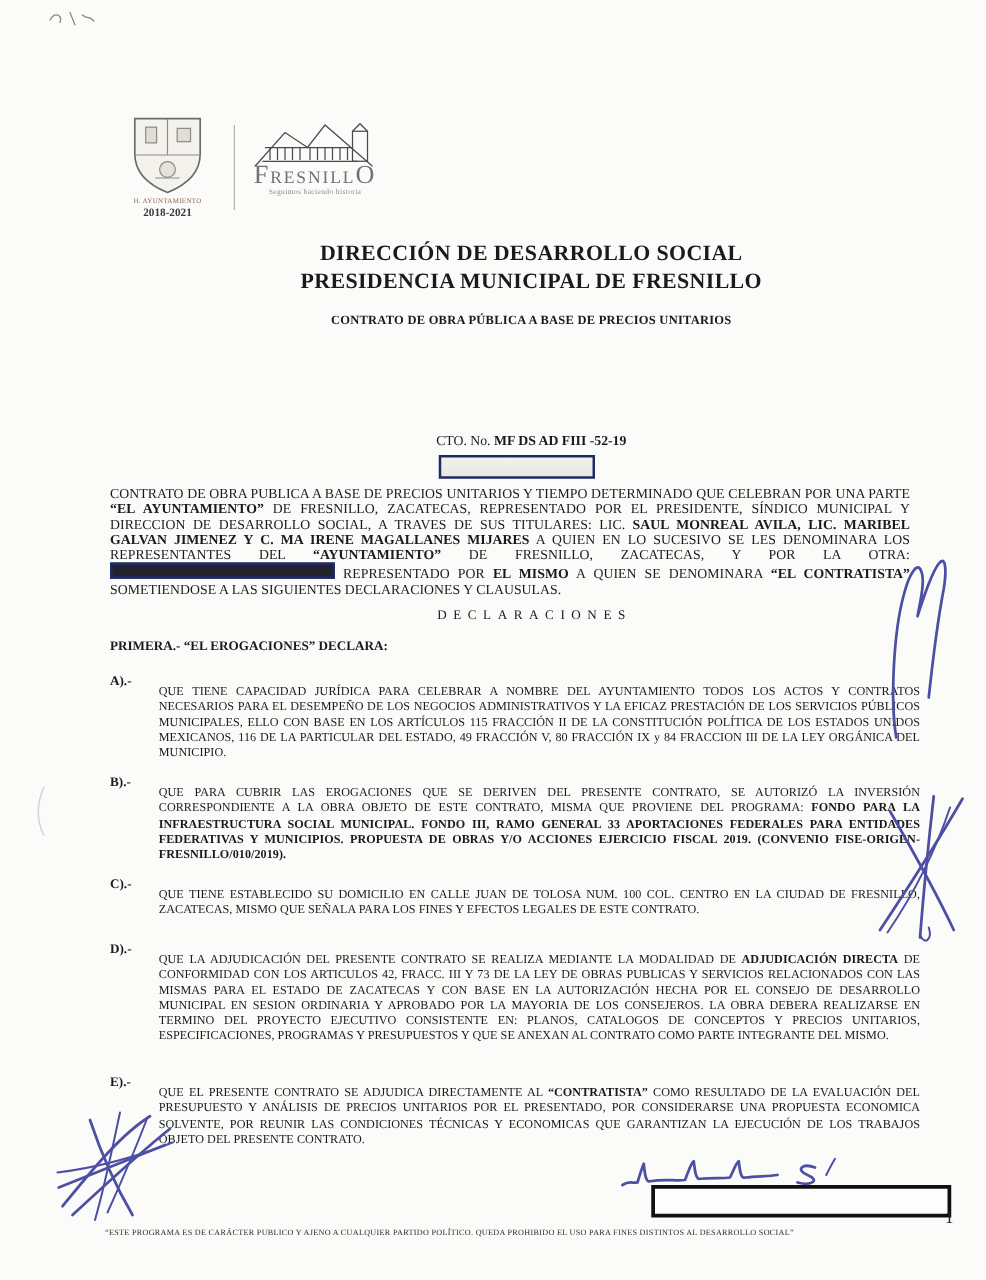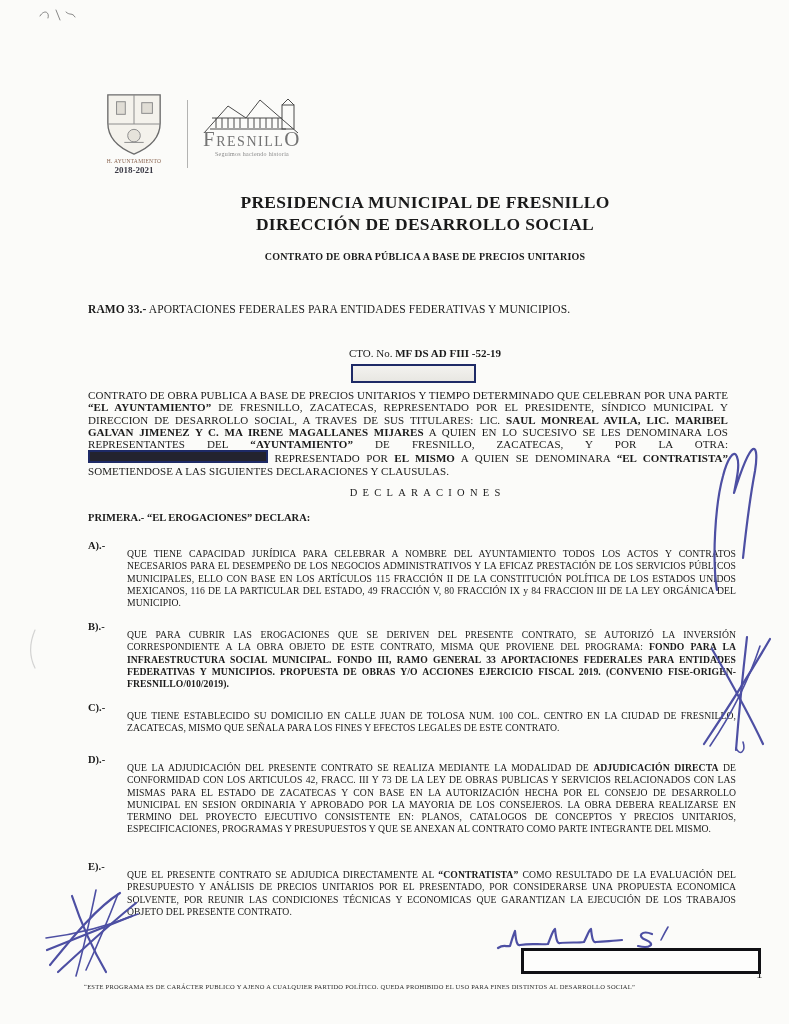--- a/index.html
+++ b/index.html
@@ -87,27 +87,26 @@
       <path class="art" d="M10 22 H80 M8 33 H84"></path>
       <path class="art" d="M14 22 V32 M20 22 V32 M26 22 V32 M32 22 V32 M38 22 V32 M46 22 V32 M52 22 V32 M58 22 V32 M64 22 V32 M70 22 V32 M76 22 V32"></path>
       <rect x="80" y="9" width="12" height="24" class="art"></rect>
       <path class="art" d="M80 9 L86 3 L92 9"></path>
     </svg>
     <div class="name"><span class="cap">F</span><span>R</span><span>E</span><span>S</span><span>N</span><span>I</span><span>L</span><span>L</span><span class="cap">O</span></div>
     <div class="tagline">Seguimos haciendo historia</div>
   </div>
 
   <div class="title">
+    <div>DIRECCIÓN DE DESARROLLO SOCIAL</div>
     <div>PRESIDENCIA MUNICIPAL DE FRESNILLO</div>
-    <div>DIRECCIÓN DE DESARROLLO SOCIAL</div>
   </div>
   <div class="subtitle">CONTRATO DE OBRA PÚBLICA A BASE DE PRECIOS UNITARIOS</div>
 
   <div class="program">
-    <div><span class="b">RAMO 33.-</span><span> APORTACIONES FEDERALES PARA ENTIDADES FEDERATIVAS Y MUNICIPIOS.</span></div>
   </div>
 
   <div class="cto">
     <span>CTO. No. </span><span class="num">MF DS AD FIII -52-19</span>
   </div>
   <div class="rbox1"></div>
 
   <div class="intro"><span>CONTRATO DE OBRA PUBLICA A BASE DE PRECIOS UNITARIOS Y TIEMPO DETERMINADO QUE CELEBRAN POR UNA PARTE </span><span class="b">“EL AYUNTAMIENTO”</span><span> DE FRESNILLO, ZACATECAS, REPRESENTADO POR EL PRESIDENTE, SÍNDICO MUNICIPAL Y DIRECCION DE DESARROLLO SOCIAL, A TRAVES DE SUS TITULARES: LIC. </span><span class="b">SAUL MONREAL AVILA, LIC. MARIBEL GALVAN JIMENEZ Y C. MA IRENE MAGALLANES MIJARES</span><span> A QUIEN EN LO SUCESIVO SE LES DENOMINARA LOS REPRESENTANTES DEL </span><span class="b">“AYUNTAMIENTO”</span><span> DE FRESNILLO, ZACATECAS, Y POR LA OTRA: </span><span class="redact-inline"></span><span> REPRESENTADO POR </span><span class="b">EL MISMO</span><span> A QUIEN SE DENOMINARA </span><span class="b">“EL CONTRATISTA”</span><span> SOMETIENDOSE A LAS SIGUIENTES DECLARACIONES Y CLAUSULAS.</span></div>
 
   <div class="dec-heading">DECLARACIONES</div>

